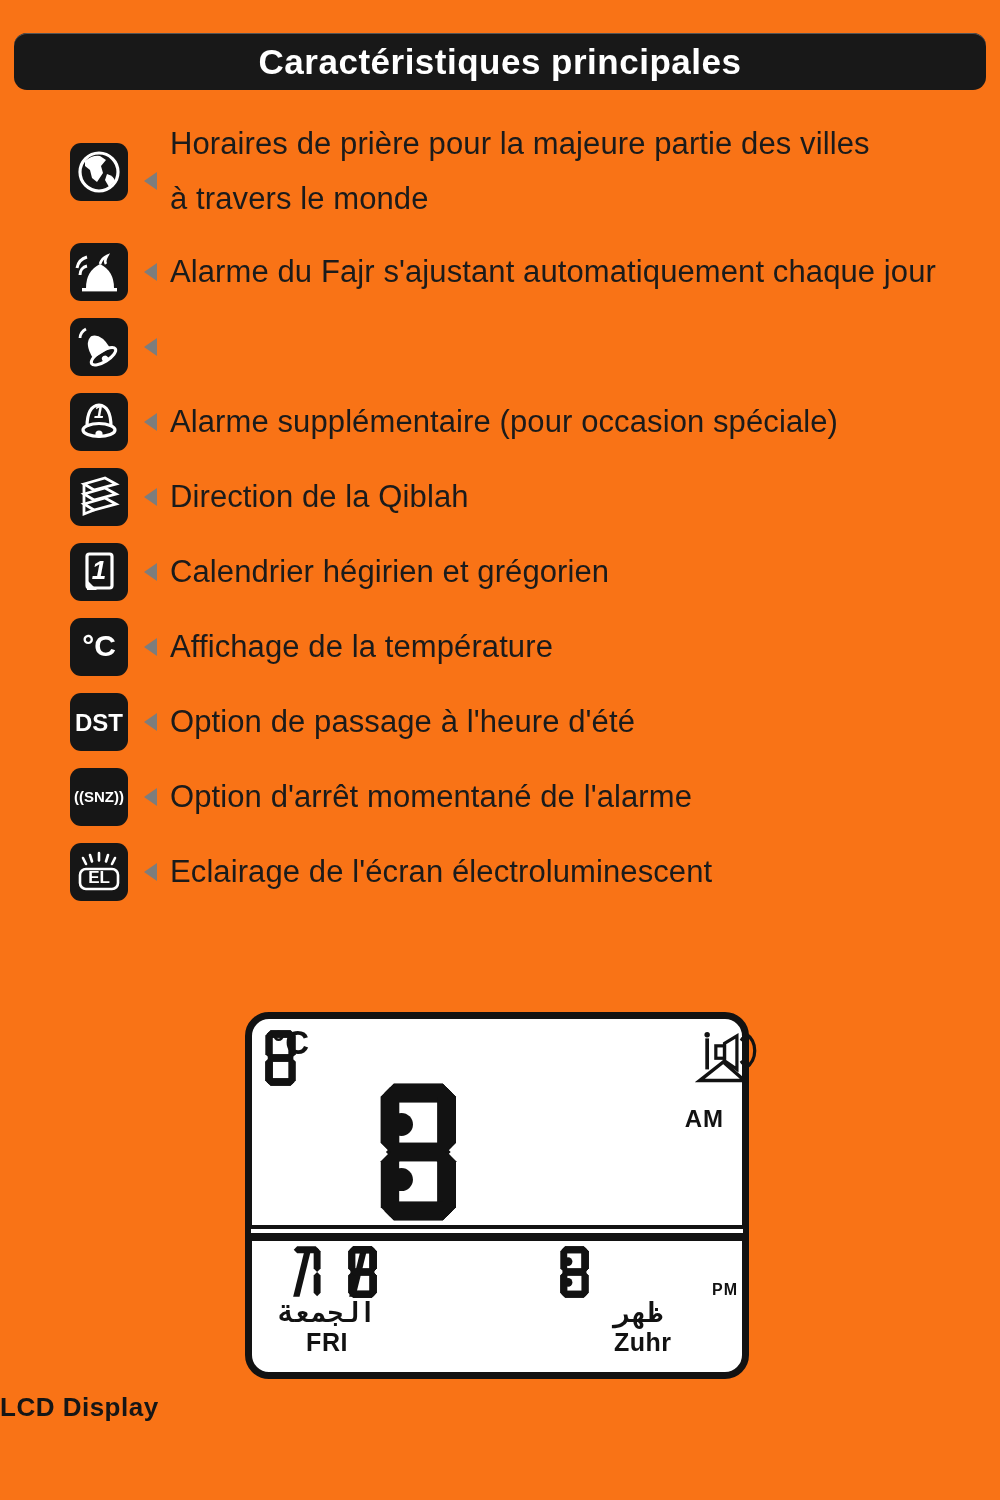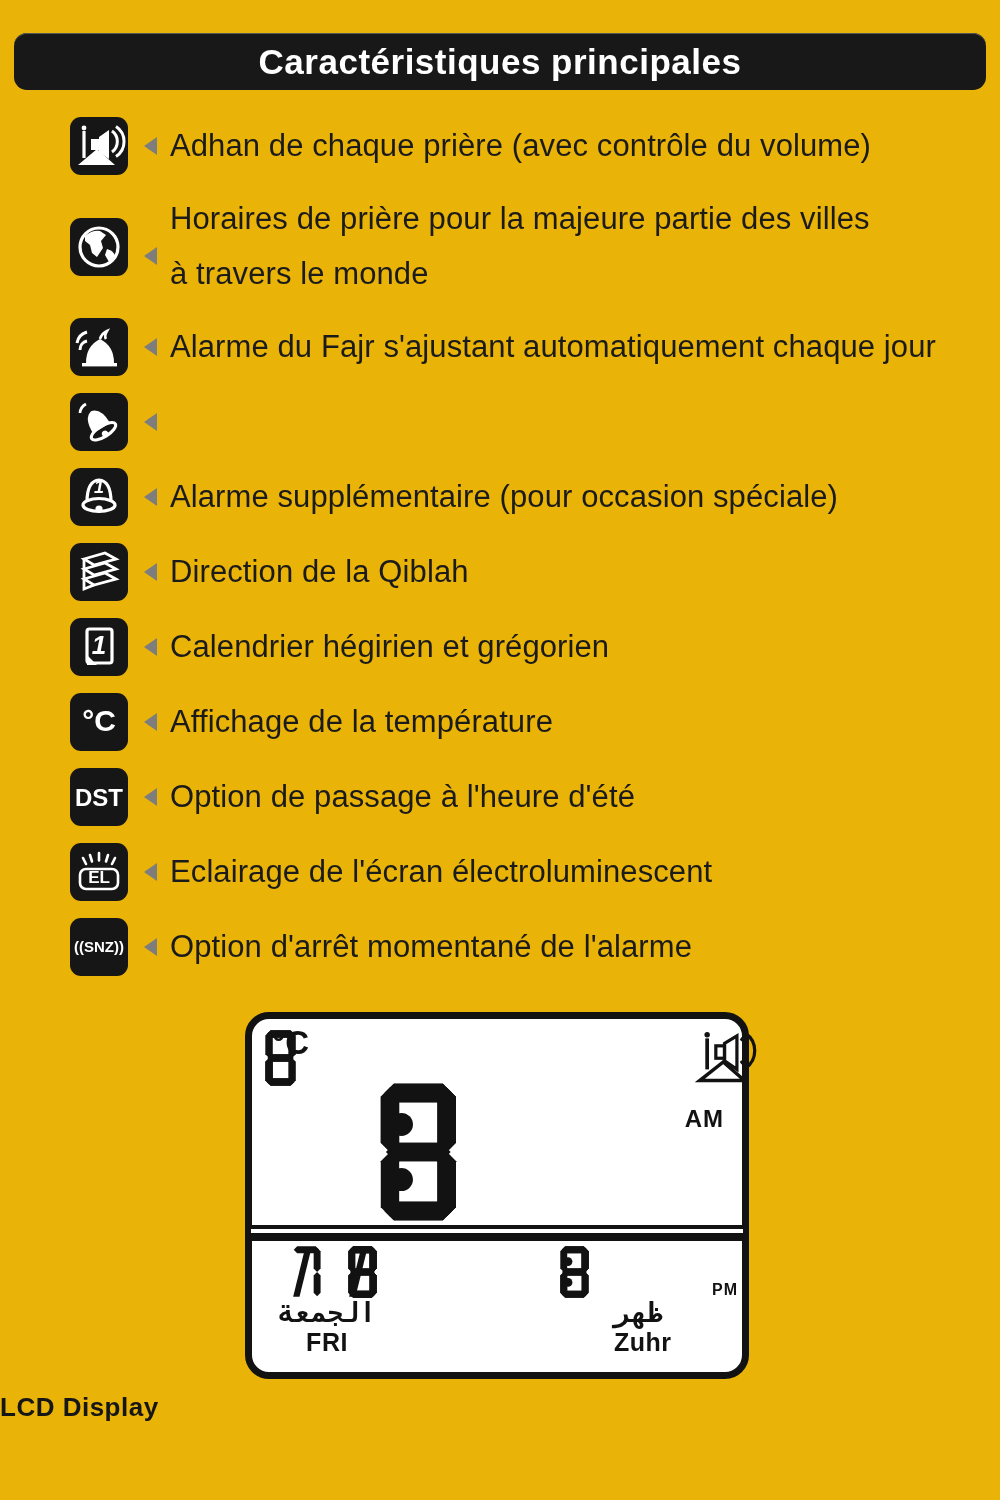--- a/index.html
+++ b/index.html
@@ -1,19 +1,19 @@
 <!DOCTYPE html>
 <html><head>
 <meta charset="utf-8">
 <style>
   html,body{margin:0;padding:0;}
   body{background:#e8e8e8;}
   .page{
     position:relative; width:1000px; height:1500px; margin:0 auto;
-    background:#eab308; overflow:hidden;
+    background:#f97316; overflow:hidden;
     font-family:"Liberation Sans", sans-serif; color:#1b1b1b;
   }
   
   .header-bar{
     position:absolute; left:14px; right:14px; top:33px; height:57px;
     background:#181818; border-radius:13px;
     display:flex; align-items:center; justify-content:center;
     box-shadow:0 1px 0 #555 inset;
   }
   .header-bar .title{
@@ -74,35 +74,20 @@
 <body>
 
 <div class="page">
 
   <div class="header-bar">
     <span class="title">Caractéristiques principales</span>
   </div>
 
   <div class="features">
 
-    <div class="feature">
-      <div class="icon-box">
-        <svg width="56" height="56" viewBox="0 0 56 56">
-          <circle cx="13" cy="10" r="2.4" fill="#fff"></circle>
-          <rect x="11.4" y="13" width="3.2" height="27" fill="#fff"></rect>
-          <rect x="20" y="21" width="8" height="11" fill="#fff"></rect>
-          <polygon points="28,19 38,12 38,41 28,34" fill="#fff"></polygon>
-          <path d="M41 13 a13 13 0 0 1 0 21" stroke="#fff" stroke-width="3" fill="none"></path>
-          <path d="M45 8.5 a18 18 0 0 1 0 30" stroke="#fff" stroke-width="3" fill="none"></path>
-          <polygon points="7,47 44,47 26,31" fill="#fff"></polygon>
-        </svg>
-      </div>
-      <span class="marker"></span>
-      <span class="feature-text">Adhan de chaque prière (avec contrôle du volume)</span>
-    </div>
 
     <div class="feature top">
       <div class="icon-box">
         <svg width="56" height="56" viewBox="0 0 56 56">
           <circle cx="28" cy="28" r="19" stroke="#fff" stroke-width="3.2" fill="none"></circle>
           <path fill="#fff" d="M14 17 q7 -6 15 -5 l6 4 -5 6 2 7 -6 9 -5 -4 -2 -8 -5 -4 z"></path>
           <path fill="#fff" d="M36 30 q7 2 8 7 l-6 6 -4 -7 z"></path>
         </svg>
       </div>
       <span class="marker"></span>
@@ -187,36 +172,36 @@
     <div class="feature">
       <div class="icon-box">
         <span class="icon-text" style="top:16px; font-size:24px;">DST</span>
       </div>
       <span class="marker"></span>
       <span class="feature-text">Option de passage à l'heure d'été</span>
     </div>
 
     <div class="feature">
       <div class="icon-box">
+        <span class="icon-text" style="top:20px; font-size:15px;">((SNZ))</span>
+      </div>
+      <span class="marker"></span>
+      <span class="feature-text">Option d'arrêt momentané de l'alarme</span>
+    </div>
+
+    <div class="feature">
+      <div class="icon-box">
         <svg width="56" height="56" viewBox="0 0 56 56">
           <rect x="9" y="25" width="38" height="20" rx="6" fill="none" stroke="#fff" stroke-width="2.6"></rect>
           <path d="M15 20 L12 14 M21 17.5 L19 11 M28 16.5 L28 9 M35 17.5 L37 11 M41 20 L44 14" stroke="#fff" stroke-width="2.6" fill="none" stroke-linecap="round"></path>
         </svg>
         <span class="icon-text" style="top:25px; font-size:17px;">EL</span>
       </div>
       <span class="marker"></span>
       <span class="feature-text">Eclairage de l'écran électroluminescent</span>
-    </div>
-
-    <div class="feature">
-      <div class="icon-box">
-        <span class="icon-text" style="top:20px; font-size:15px;">((SNZ))</span>
-      </div>
-      <span class="marker"></span>
-      <span class="feature-text">Option d'arrêt momentané de l'alarme</span>
     </div>
 
   </div>
 
   <div class="lcd">
 
     <div class="lcd-temp">
       <span class="seg7" style="position:static">
           <svg width="31.11111111111111" height="56" viewBox="0 0 100 180" fill="#121212" style="margin-right: 4px;">
             <polygon points="6,13 18,1 82,1 94,13 82,25 18,25"></polygon>

